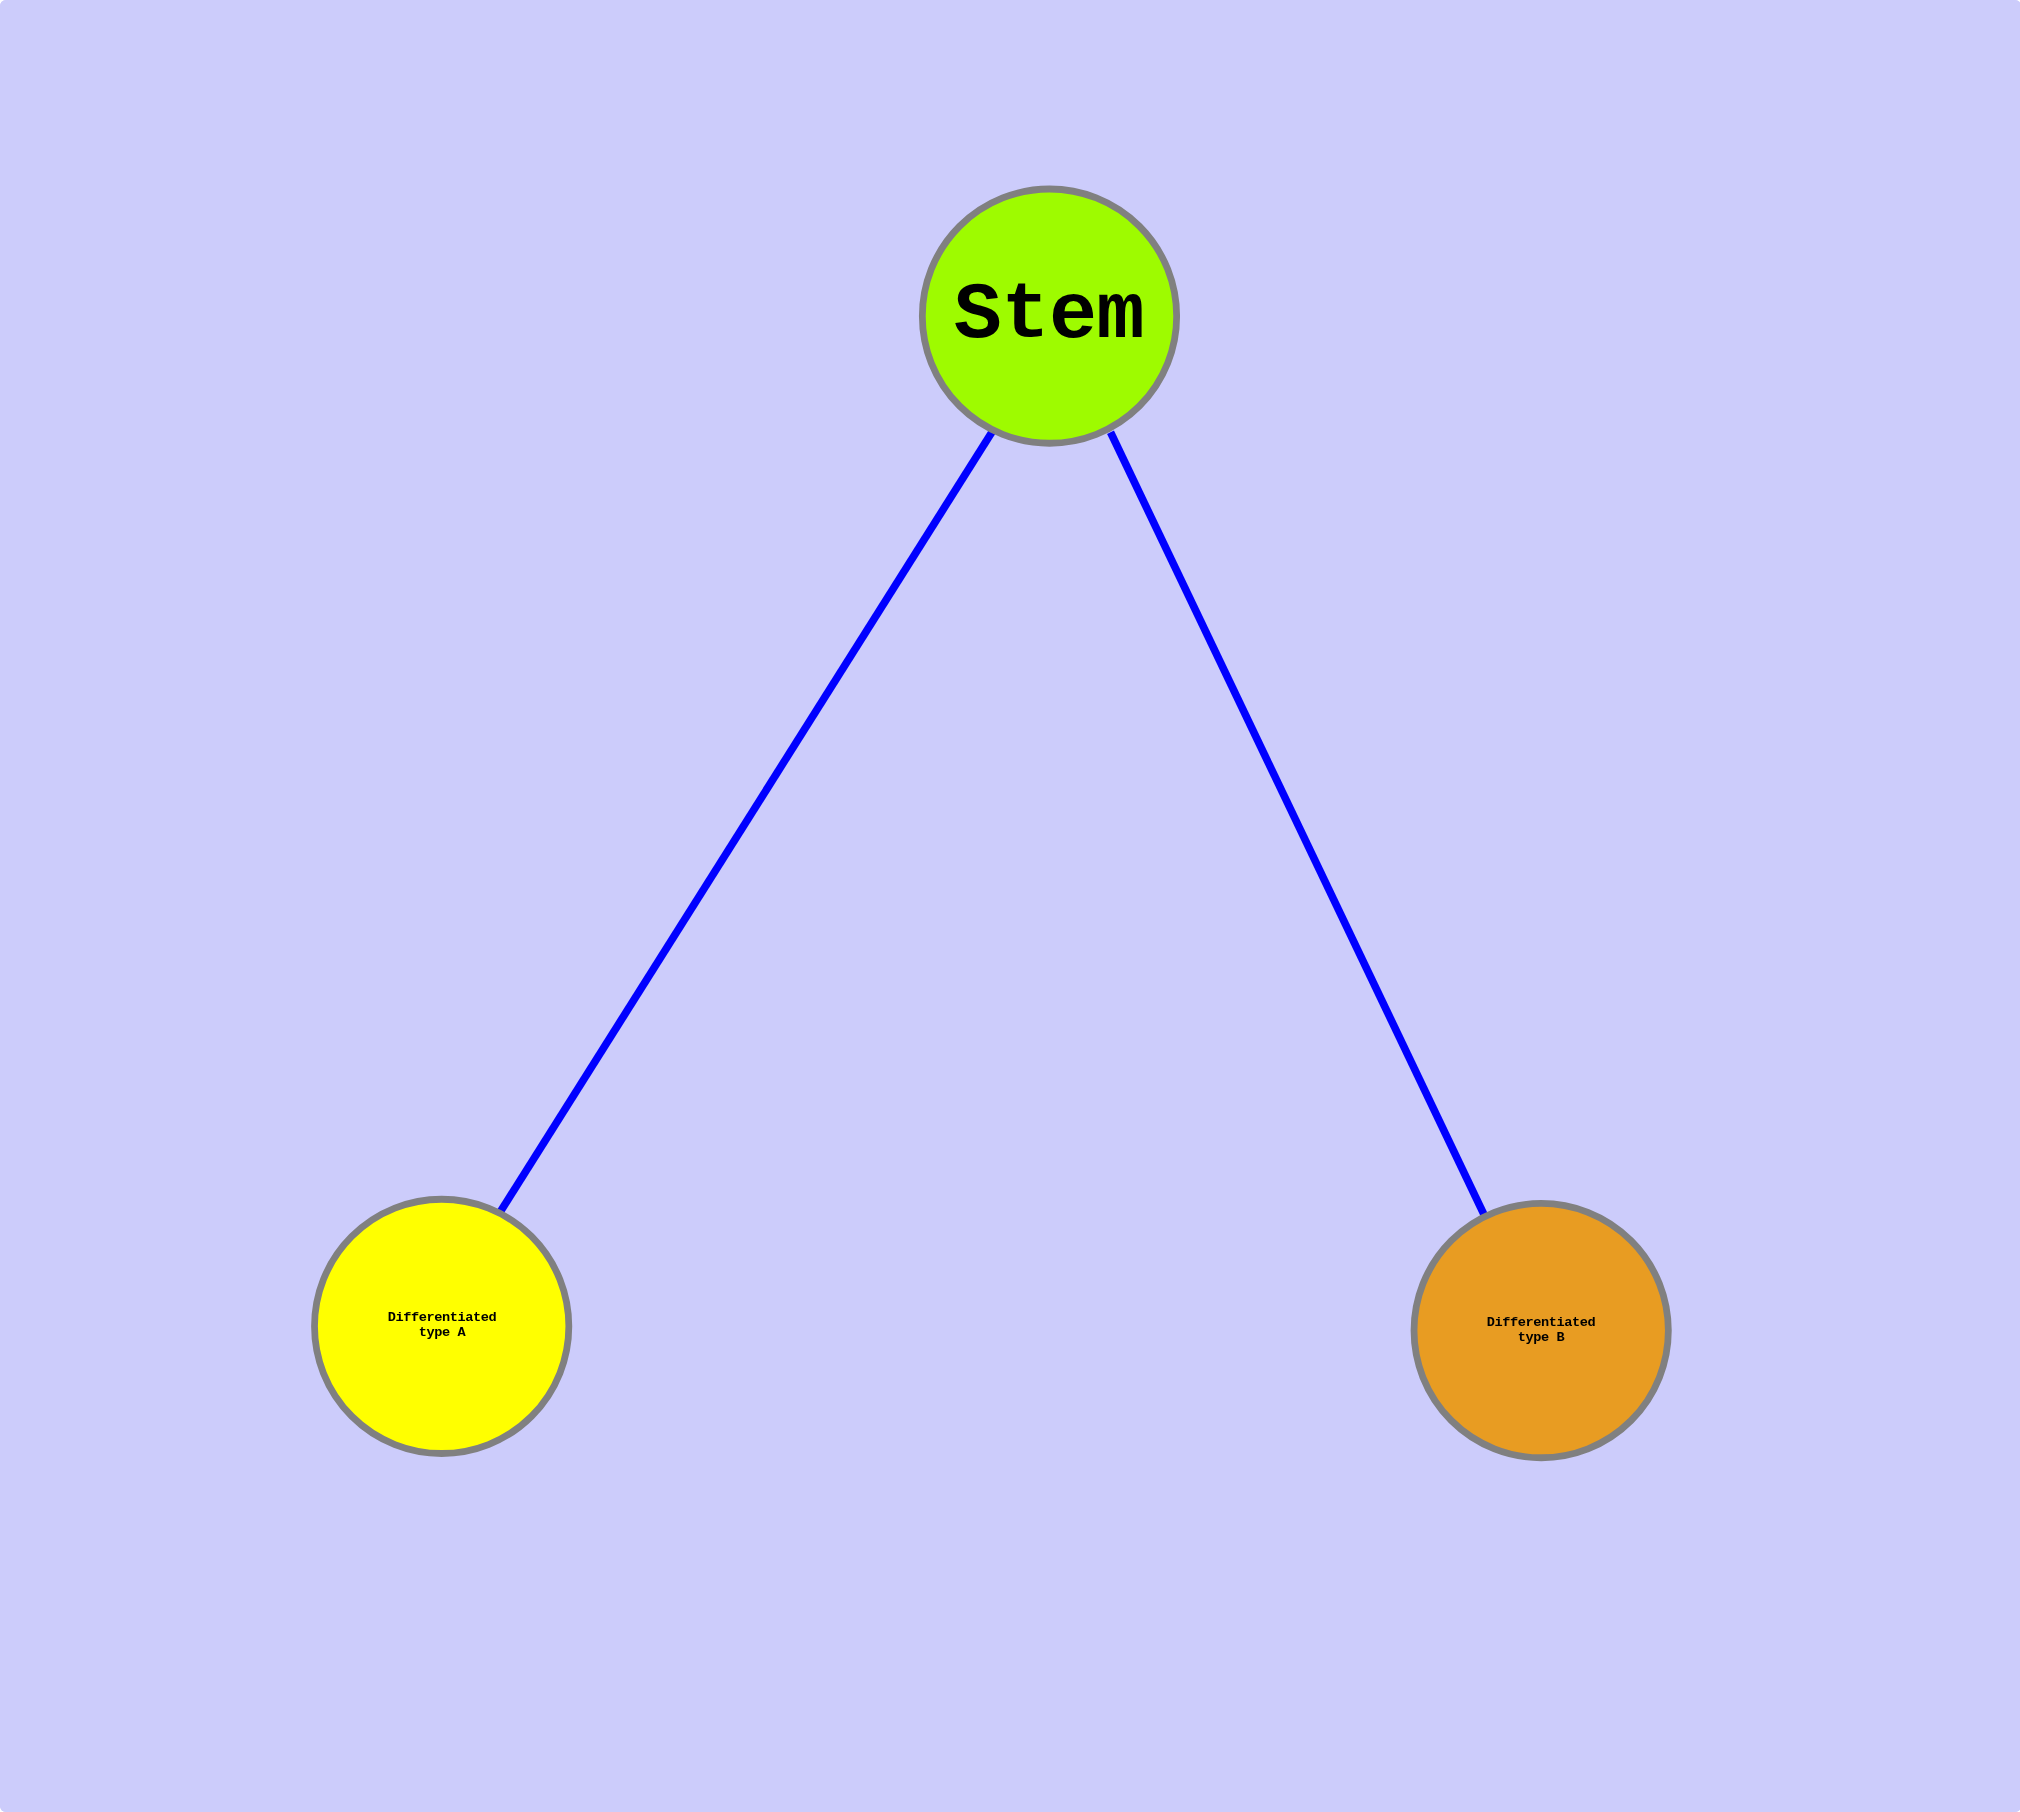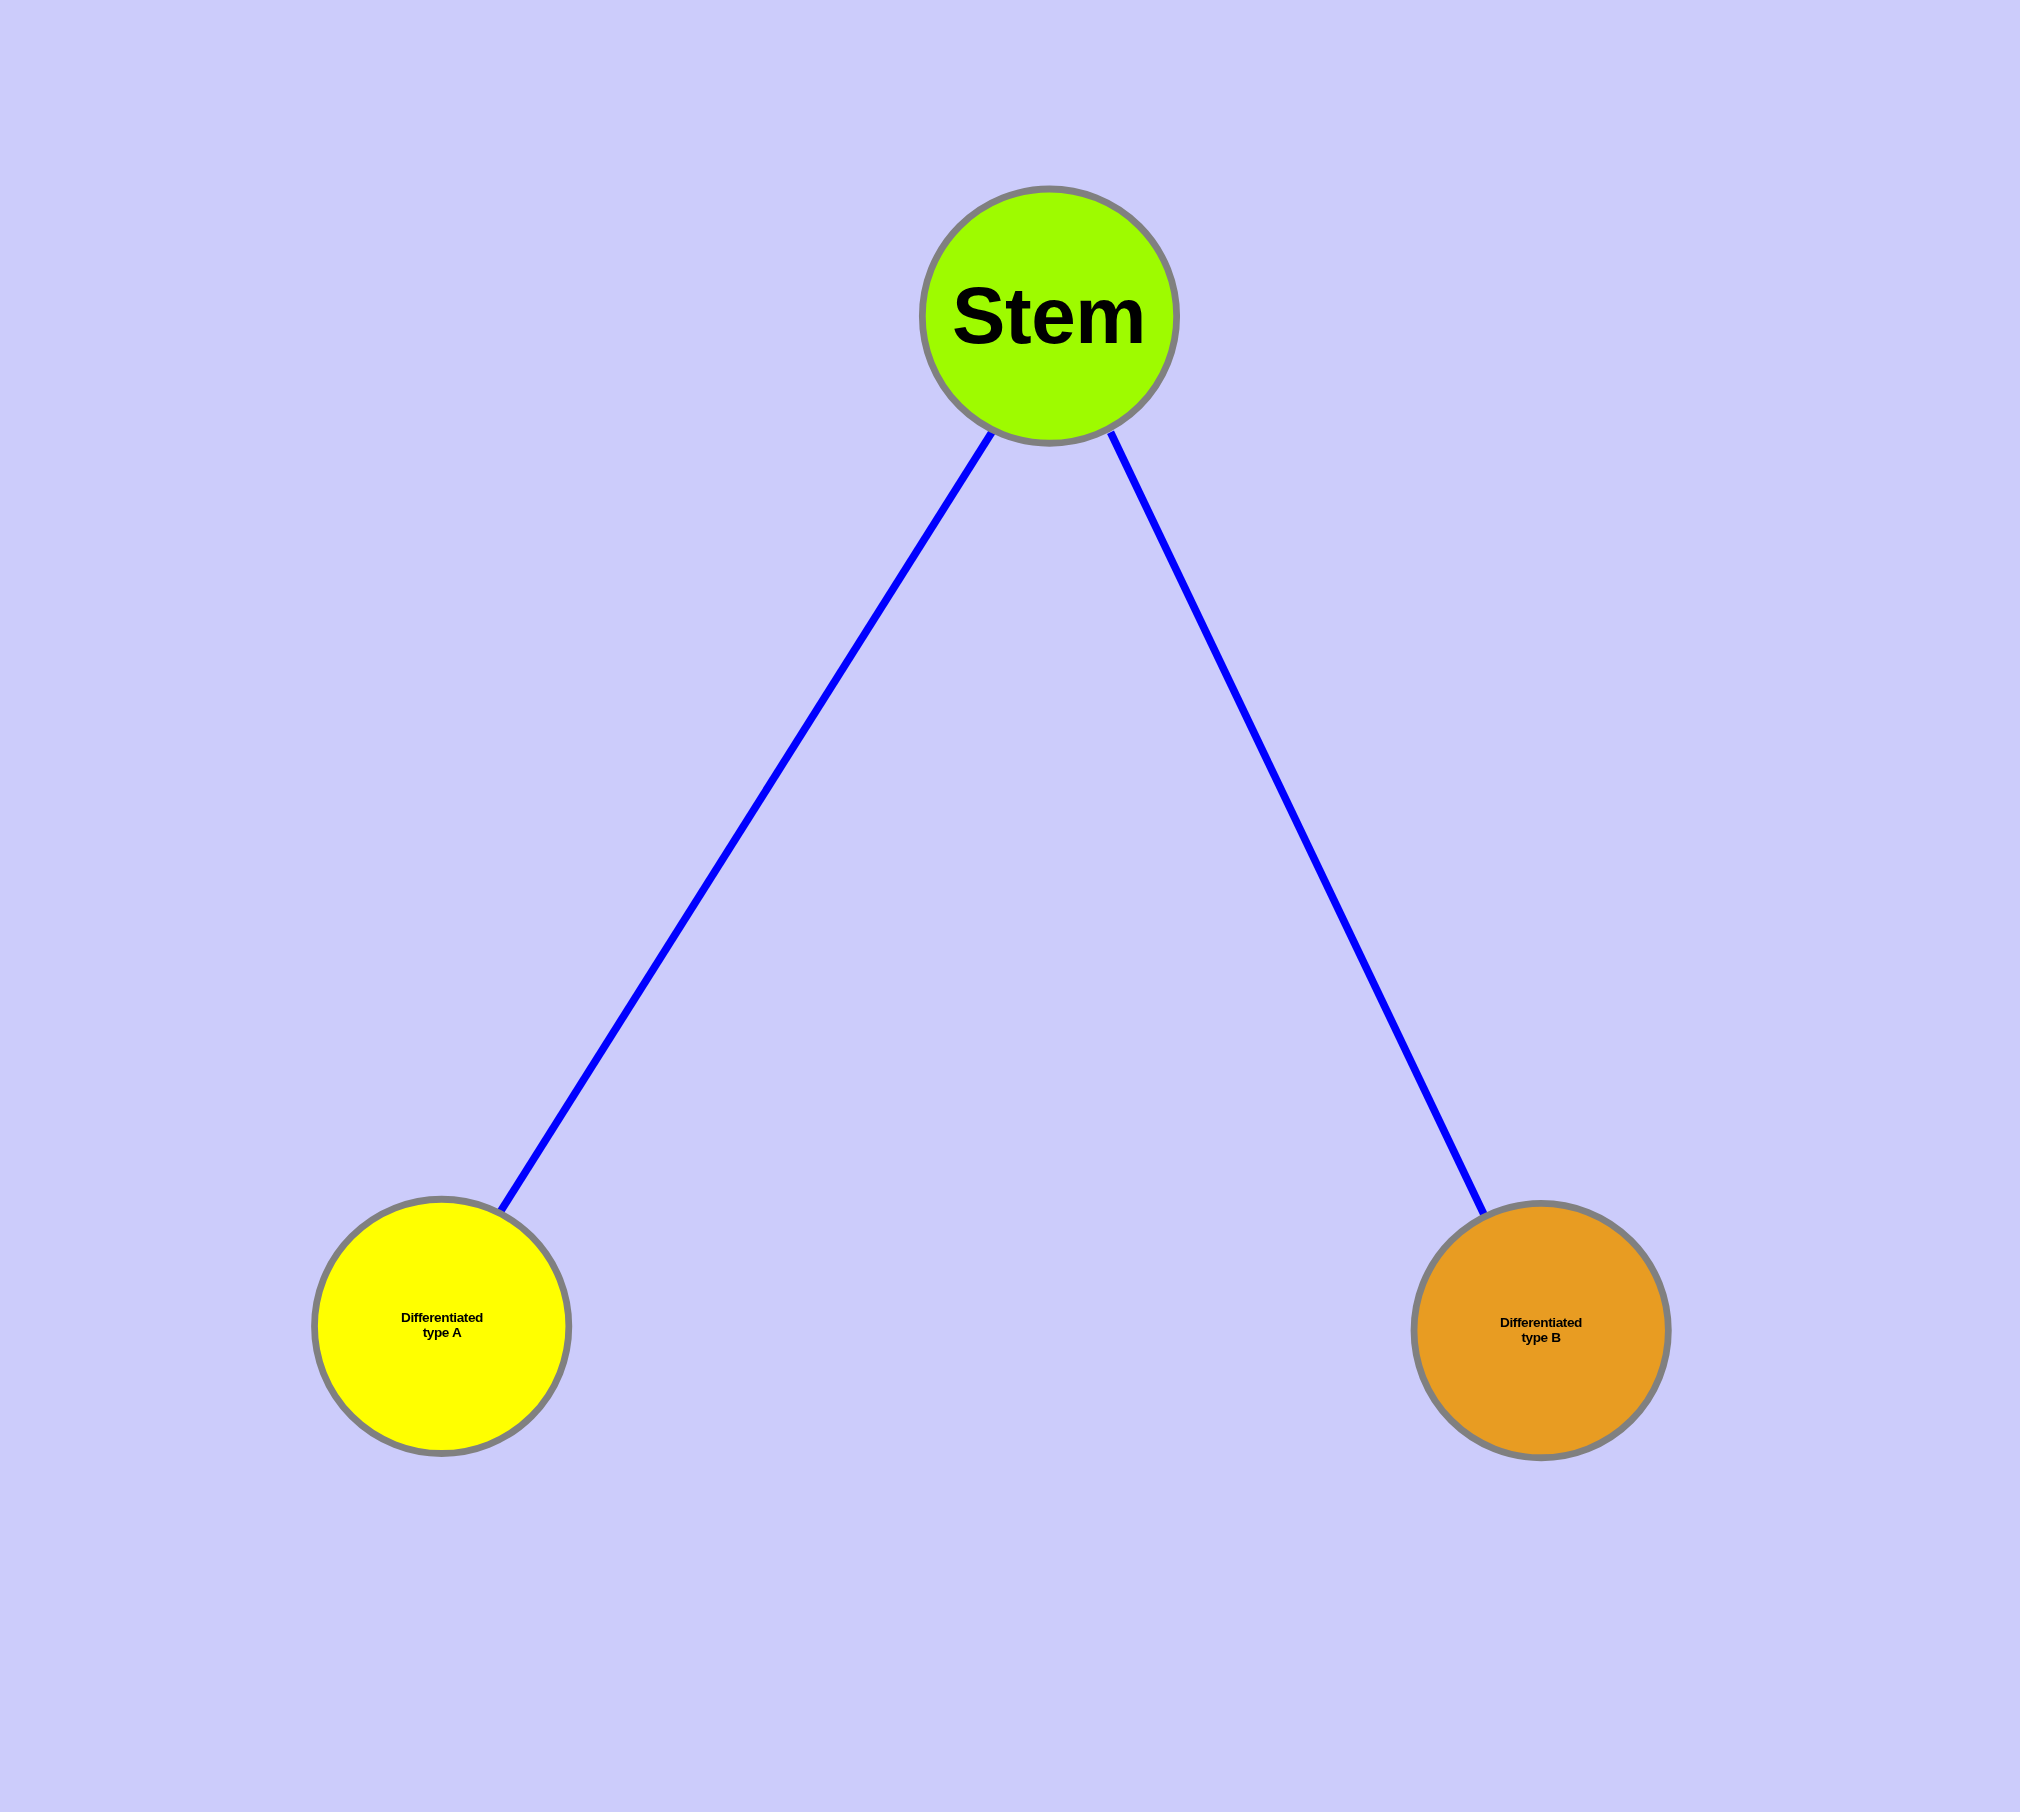--- a/index.html
+++ b/index.html
@@ -6,21 +6,22 @@
   html, body {
     margin: 0;
     padding: 0;
     background: #ffffff;
   }
   #canvas {
     position: relative;
     width: 2021px;
     height: 1812px;
     overflow: hidden;
-    font-family: Liberation Sans, sans-serif;
+    font-family: Liberation Mono, monospace;
+    border-radius: 6px;
   }
   #graph-svg {
     position: absolute;
     left: 0;
     top: 0;
     width: 2021px;
     height: 1812px;
     display: block;
   }
   .node-label {

